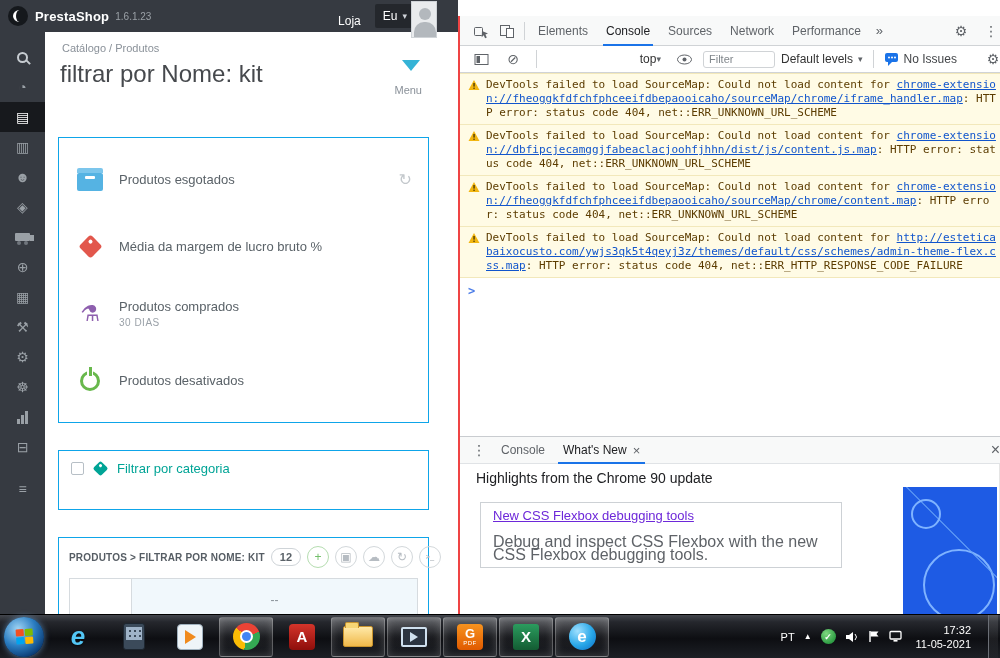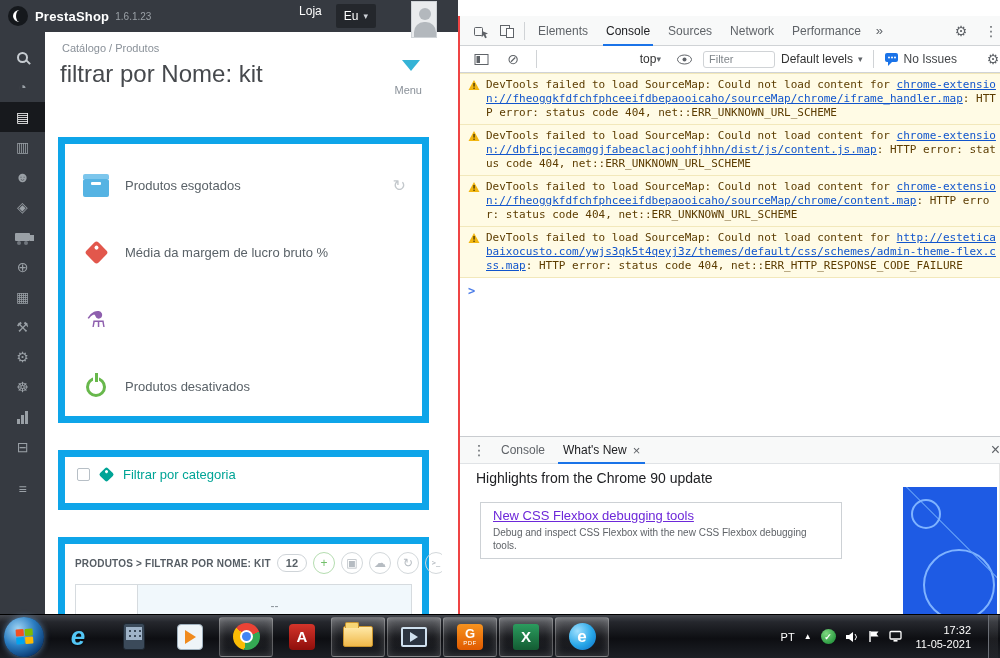--- a/index.html
+++ b/index.html
@@ -6,21 +6,21 @@
   html,body{width:1000px;height:658px;font-family:"Liberation Sans",sans-serif;background:#fff;overflow:hidden}
   .screen{position:relative;width:1000px;height:658px;overflow:hidden;background:#fff}
 
   
   .ps-pane{position:absolute;left:0;top:0;width:458px;height:614px;background:#fff}
   .ps-topbar{position:absolute;left:0;top:0;width:100%;height:32px;background:#363a41;display:flex;align-items:center;color:#fff;z-index:4}
   .ps-logo{width:20px;height:20px;border-radius:50%;background:#15181c;margin:0 7px 0 8px;position:relative}
   .ps-logo::after{content:"";position:absolute;left:5px;top:4px;width:10px;height:12px;border-left:3px solid #fff;border-radius:50% 0 0 50%}
   .ps-brand{font-size:13px;font-weight:bold;letter-spacing:.2px}
   .ps-version{font-size:10px;color:#9aa0a6;margin-left:6px}
-  .ps-top-right{margin-left:auto;display:flex;align-items:flex-start;gap:14px;padding-right:82px;font-size:12px}
+  .ps-top-right{margin-left:auto;display:flex;align-items:flex-end;gap:14px;padding-right:43px;font-size:12px}
   .ps-user-chip{background:#24272c;padding:5px 8px;border-radius:2px;display:flex;gap:5px;align-items:center}
   .caret{font-size:9px;color:#cfd3d8}
   .ps-avatar{position:absolute;right:21px;top:1px;width:26px;height:37px;background:#e9ebed;border:1px solid #cfd3d7;z-index:5;overflow:hidden}
   .ps-avatar::before{content:"";position:absolute;left:7px;top:6px;width:12px;height:12px;border-radius:50%;background:#b3b8bd}
   .ps-avatar::after{content:"";position:absolute;left:2px;top:20px;width:22px;height:16px;border-radius:10px 10px 0 0;background:#b3b8bd}
 
   .ps-sidebar{position:absolute;left:0;top:32px;width:45px;height:582px;background:#363a41;padding-top:10px;z-index:3}
   .si{height:30px;display:flex;align-items:center;justify-content:center;color:#9aa0a6;font-size:14px;cursor:pointer}
   .si.active{background:#17191d;color:#fff}
   .si .mag{position:relative;width:11px;height:11px;border:2px solid #c7ccd1;border-radius:50%}
@@ -33,21 +33,21 @@
   .si .bars i:nth-child(1){height:5px}.si .bars i:nth-child(2){height:9px}.si .bars i:nth-child(3){height:13px}
   .si.gap{margin-top:12px}
 
   .ps-content{position:absolute;left:45px;top:32px;width:397px;height:582px;background:#fff;overflow:hidden}
   .ps-breadcrumb{position:absolute;left:17px;top:10px;font-size:11px;color:#8a9199}
   .ps-breadcrumb span{cursor:pointer}
   .ps-title{position:absolute;left:15px;top:28px;font-size:24px;color:#46494d;font-weight:400}
   .ps-menu-dd{position:absolute;right:22px;top:28px;width:0;height:0;border-left:9px solid transparent;border-right:9px solid transparent;border-top:11px solid #35b3d6;cursor:pointer}
   .ps-menu-label{position:absolute;right:20px;top:52px;font-size:11px;color:#8a9199}
 
-  .ps-card{position:absolute;left:13px;width:371px;background:#fff;border:7px solid #0ea5e9}
+  .ps-card{position:absolute;left:13px;width:371px;background:#fff;border:1px solid #0ea5e9}
   .ps-stats{top:105px;height:286px;padding:8px 0}
   .stat-row{display:flex;align-items:center;padding:0 16px;height:67px;gap:14px}
   .stat-label{font-size:13px;color:#5a6268}
   .stat-sub{font-size:10px;color:#9aa1a8;letter-spacing:.5px;margin-top:3px}
   .stat-refresh{margin-left:auto;color:#c3c8cc;font-size:16px;cursor:pointer}
   .ic-wrap{width:30px;display:flex;justify-content:center}
   .ic-box{width:26px;height:18px;background:#55b3e3;border-radius:2px;position:relative;margin-top:5px}
   .ic-box::before{content:"";position:absolute;top:-5px;left:0;right:0;height:5px;background:#7cc6ec;border-radius:2px 2px 0 0}
   .ic-box::after{content:"";position:absolute;top:3px;left:8px;right:8px;height:3px;background:#fff;border-radius:1px}
   .ic-tag{width:17px;height:17px;background:#e2574c;border-radius:3px;transform:rotate(45deg);position:relative}
@@ -109,21 +109,21 @@
   .drawer-tab.active{color:#202124}
   .drawer-tab.active::after{content:"";position:absolute;left:4px;right:4px;bottom:0;height:2px;background:#1a73e8}
   .tab-x{font-size:13px;color:#5f6368;cursor:pointer;line-height:1}
   .drawer-close{margin-left:auto;font-size:16px;color:#5f6368;cursor:pointer;padding:0 8px}
 
   .wn-body{position:relative;height:166px;overflow:hidden;background:#fff}
   .wn-heading{position:absolute;left:16px;top:6px;font-size:14px;color:#202124}
   .wn-cards{position:absolute;left:20px;top:38px;width:362px}
   .wn-card{border:1px solid #cdd1d5;padding:5px 12px 6px;margin-bottom:10px;background:#fff}
   .wn-card-title{font-size:13px;line-height:15px;color:#6d28d9;text-decoration:underline;cursor:pointer}
-  .wn-card-desc{font-size:10px;line-height:13px;color:#5f6368;margin-top:3px}
+  .wn-card-desc{font-size:16px;line-height:13px;color:#5f6368;margin-top:12px}
   .wn-art{position:absolute;top:23px;right:17px;width:94px;height:200px;background:#1e5be4;overflow:hidden}
   .wn-art::before{content:"";position:absolute;width:68px;height:68px;border:2px solid #7fb3ff;border-radius:50%;left:20px;top:62px}
   .wn-art::after{content:"";position:absolute;width:26px;height:26px;border:2px solid #7fb3ff;border-radius:50%;left:8px;top:12px}
   .wn-art i{position:absolute;width:140px;height:1px;background:#6aa6f8;transform:rotate(45deg);top:46px;left:-20px}
   .wn-scroll{position:absolute;right:0;top:0;width:15px;height:100%;background:#f7f7f7;border-left:1px solid #e5e5e5}
   .sb-btn{height:14px;text-align:center;font-size:7px;color:#8a8a8a;line-height:14px;cursor:pointer}
   .sb-btn.down{position:absolute;bottom:0;left:0;right:0}
   .sb-thumb{position:absolute;left:2px;right:2px;top:17px;height:52px;background:#c9c9c9;cursor:pointer}
 
   
@@ -256,20 +256,24 @@
         <div class="stat-row">
           <span class="ic-wrap">
               <span class="ic-tag"></span>
             </span>
           <span class="stat-label">Média da margem de lucro bruto %</span>
         </div>
         <div class="stat-row">
           <span class="ic-wrap">
               <span class="ic-flask">⚗</span>
             </span>
+          <span>
+            <div class="stat-label">Produtos comprados</div>
+            <div class="stat-sub">30 DIAS</div>
+          </span>
         </div>
         <div class="stat-row">
           <span class="ic-wrap">
               <span class="ic-power"></span>
             </span>
           <span class="stat-label">Produtos desativados</span>
         </div>
       </div>
 
       <div class="ps-card ps-filtercard">

